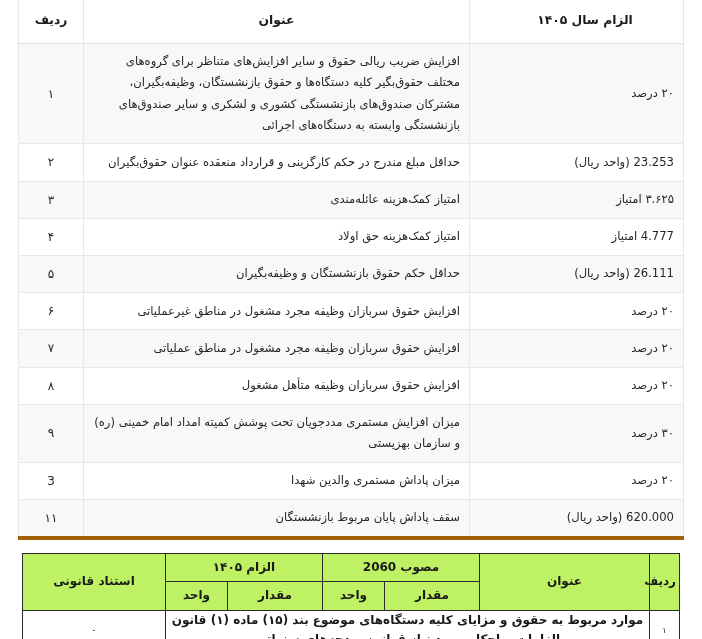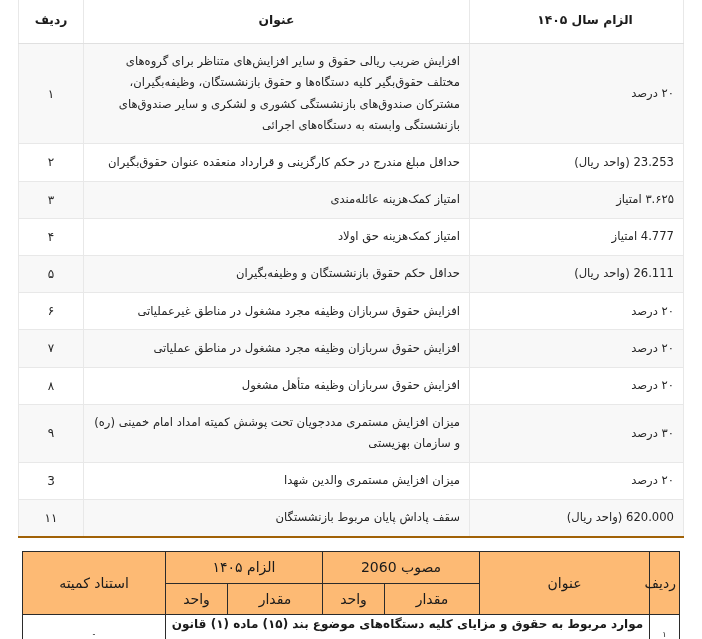--- a/index.html
+++ b/index.html
@@ -56,21 +56,21 @@
 
   table.t1 td.c-radif{
     width:46px;text-align:center;border-right:none;color:#262626;font-size:12px;
   }
   table.t1 td.c-onvan{
     text-align:right;color:#262626;
   }
   table.t1 td.c-value{
     width:178px;text-align:right;border-left:none;color:#262626;white-space:nowrap;
   }
-  table.t1 tbody tr:last-child td{border-bottom:2px solid #a16207;}
+  table.t1 tbody tr:last-child td{border-bottom:4px solid #a16207;}
 
   
   .t2-wrap{
     margin-top:13px;
     padding:0 22px 0 22px;
     box-sizing:border-box;
   }
   table.t2{
     width:100%;
     border-collapse:collapse;
@@ -80,23 +80,23 @@
     color:#1a1a1a;
   }
   table.t2 th, table.t2 td{
     border:1px solid #2b2b2b;
     padding:2px 3px;
     text-align:center;
     vertical-align:middle;
     line-height:1.62;
   }
   table.t2 thead th{
-    background:#fdba74;
-    font-weight:normal;
-    font-size:14px;
+    background:#bef264;
+    font-weight:bold;
+    font-size:12px;
     padding:4px 3px;
   }
   table.t2 td.merged-title{
     font-weight:bold;
     font-size:12px;
     padding:0 3px;
   }
   table.t2 td.c2-radif{font-size:8.2px;}
   table.t2 td.c2-onvan{
     text-align:right;
@@ -168,21 +168,21 @@
           <td class="c-onvan">افزایش حقوق سربازان وظیفه متأهل مشغول</td>
           <td class="c-radif">۸</td>
         </tr>
         <tr class="odd">
           <td class="c-value">۳۰ درصد</td>
           <td class="c-onvan">میزان افزایش مستمری مددجویان تحت پوشش کمیته امداد امام خمینی (ره) و سازمان بهزیستی</td>
           <td class="c-radif">۹</td>
         </tr>
         <tr class="even">
           <td class="c-value">۲۰ درصد</td>
-          <td class="c-onvan">میزان افزایش مستمری والدین شهدا</td>
+          <td class="c-onvan">میزان پاداش مستمری والدین شهدا</td>
           <td class="c-radif">3</td>
         </tr>
         <tr class="odd">
           <td class="c-value">620.000 (واحد ریال)</td>
           <td class="c-onvan">سقف پاداش پایان مربوط بازنشستگان</td>
           <td class="c-radif">۱۱</td>
         </tr>
       </tbody>
     </table>
   </div>
@@ -197,21 +197,21 @@
         <col class="col-meghdar">
         <col class="col-vahed">
         <col class="col-sanad">
       </colgroup>
       <thead>
         <tr>
           <th rowspan="2">ردیف</th>
           <th rowspan="2">عنوان</th>
           <th colspan="2">مصوب 2060</th>
           <th colspan="2">الزام ۱۴۰۵</th>
-          <th rowspan="2">استناد کمیته</th>
+          <th rowspan="2">استناد قانونی</th>
         </tr>
         <tr>
           <th>مقدار</th>
           <th>واحد</th>
           <th>مقدار</th>
           <th>واحد</th>
         </tr>
       </thead>
       <tbody>
         <tr>

